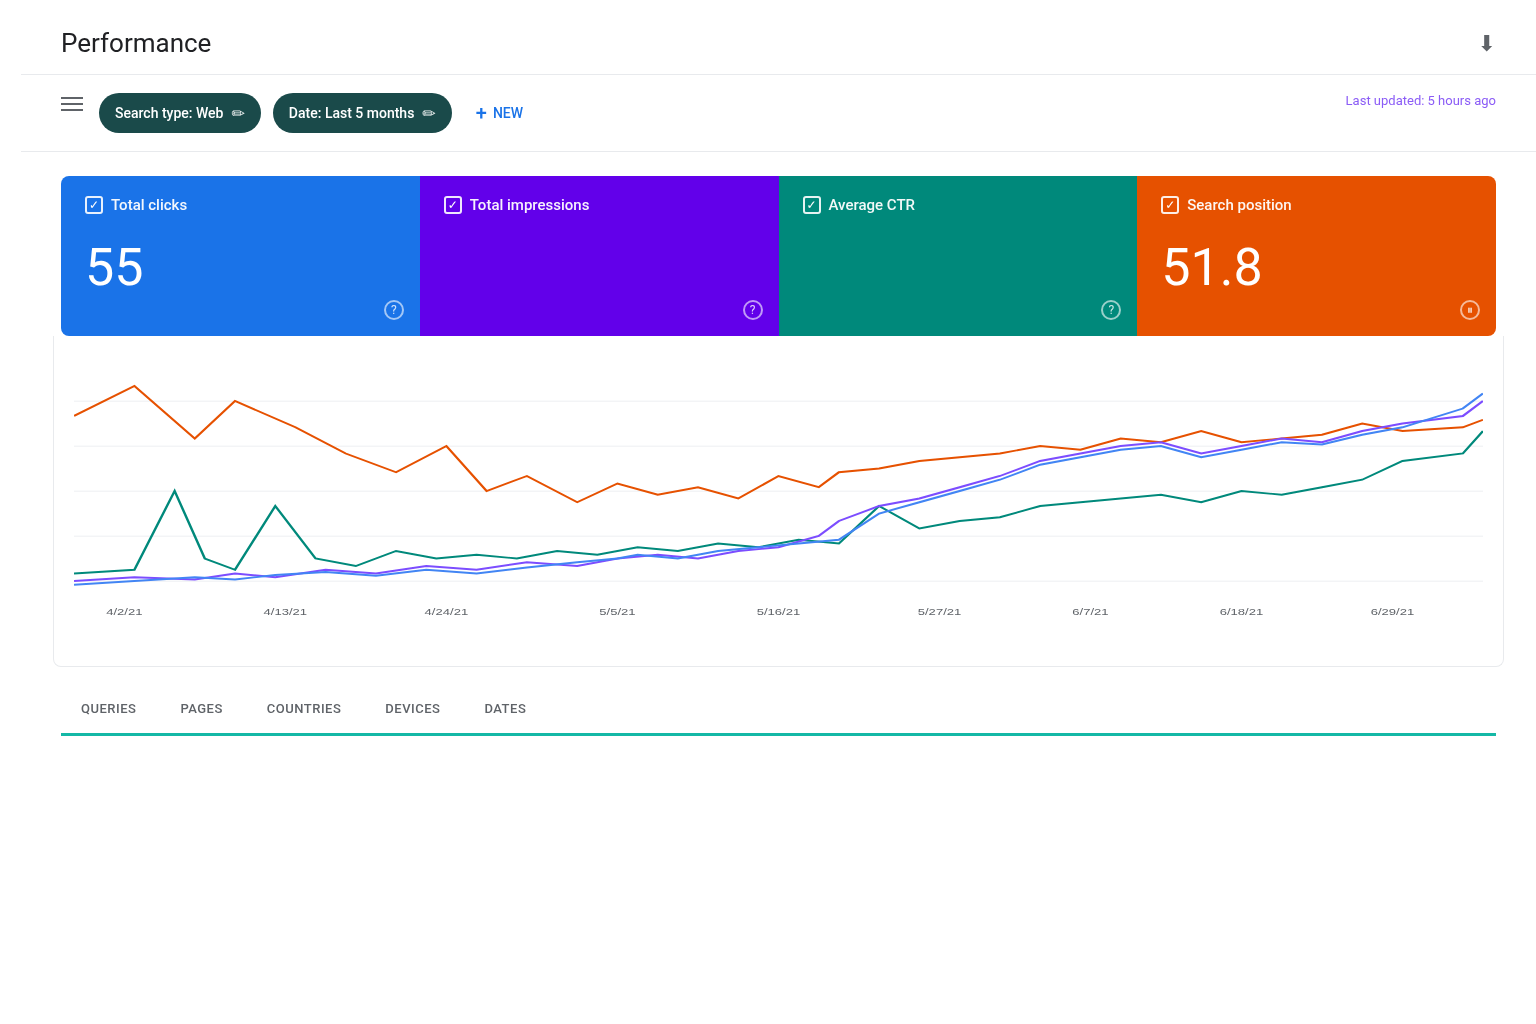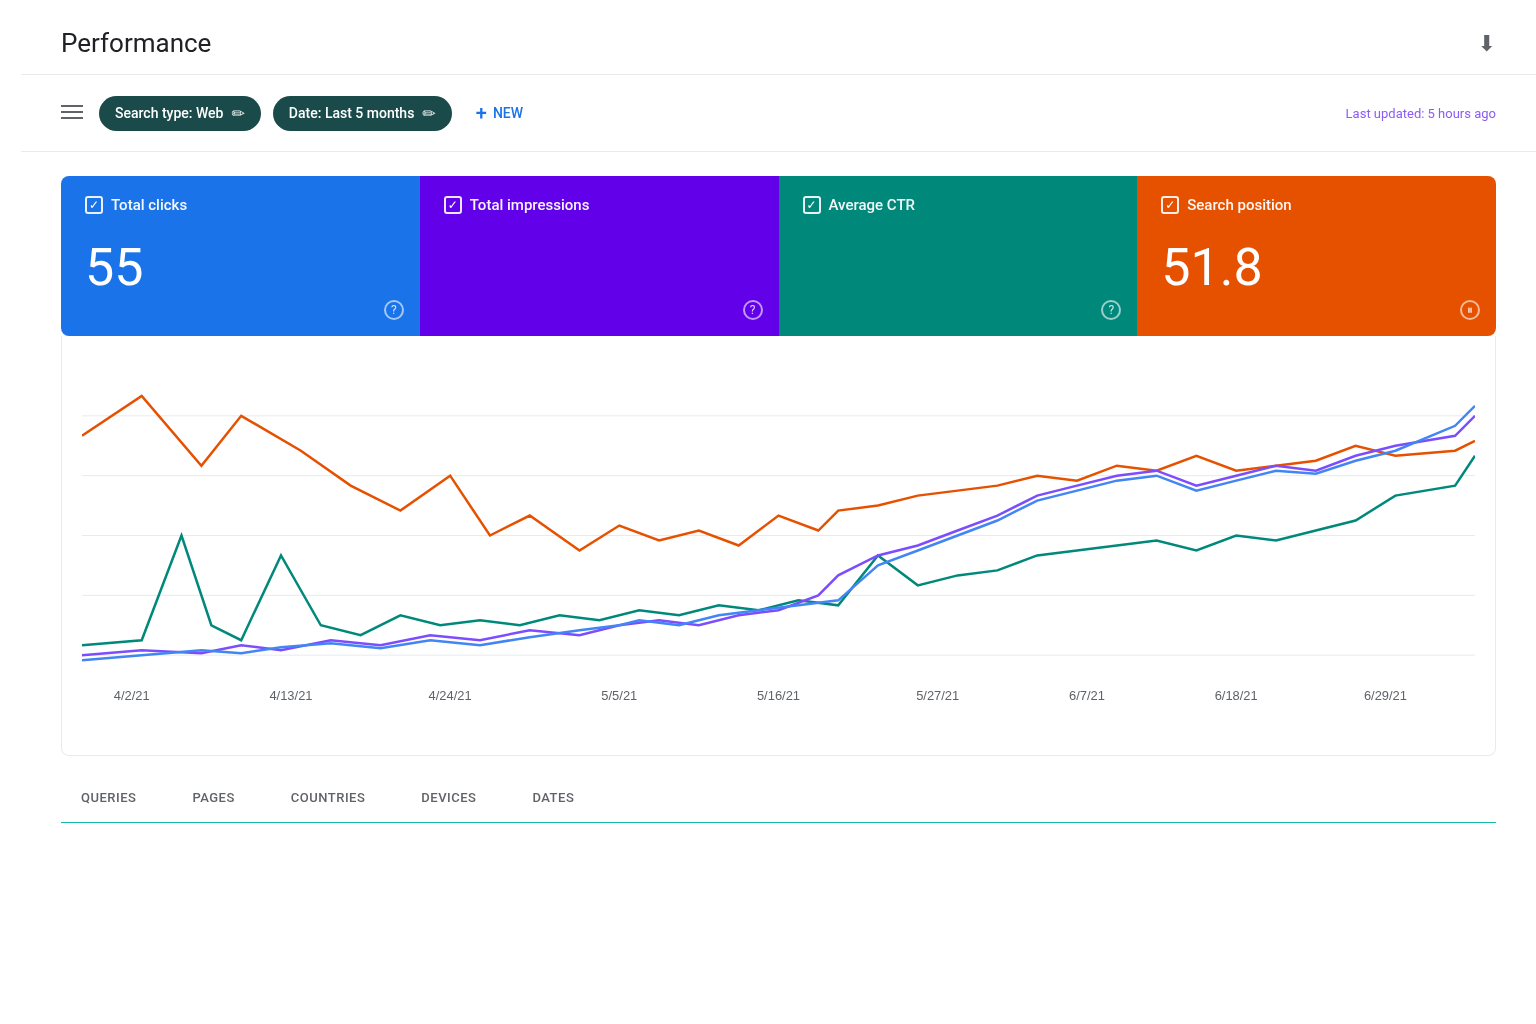--- a/index.html
+++ b/index.html
@@ -34,21 +34,20 @@
     .download-icon {
       font-size: 22px;
       color: #5f6368;
       cursor: pointer;
     }
 
     
     .toolbar {
       padding: 18px 40px;
       display: flex;
-      align-items: center;
       gap: 12px;
       border-bottom: 1px solid #e8eaed;
       background: #fff;
     }
     .filter-icon {
       color: #5f6368;
       font-size: 20px;
       cursor: pointer;
       margin-right: 4px;
     }
@@ -149,41 +148,41 @@
       display: flex;
       align-items: center;
       justify-content: center;
       font-size: 12px;
       color: rgba(255,255,255,0.8);
       cursor: pointer;
     }
 
     
     .chart-container {
-      margin: 0 40px;
+      margin: 0 32px;
       background: #fff;
       border: 1px solid #e8eaed;
       border-top: none;
       border-radius: 0 0 8px 8px;
       padding: 20px 20px 40px 20px;
       position: relative;
-      height: 420px;
+      height: 331px;
     }
 
     svg.chart {
       width: 100%;
       height: 100%;
     }
 
     
     .bottom-tabs {
       margin: 20px 40px 0 40px;
       display: flex;
-      gap: 16px;
-      border-bottom: 1px solid #14b8a6;
+      gap: 4px;
+      border-bottom: 3px solid #14b8a6;
     }
     .bottom-tab {
       padding: 14px 20px;
       font-size: 13px;
       font-weight: 500;
       color: #5f6368;
       letter-spacing: 0.5px;
       text-transform: uppercase;
       cursor: pointer;
       border-bottom: 3px solid transparent;

